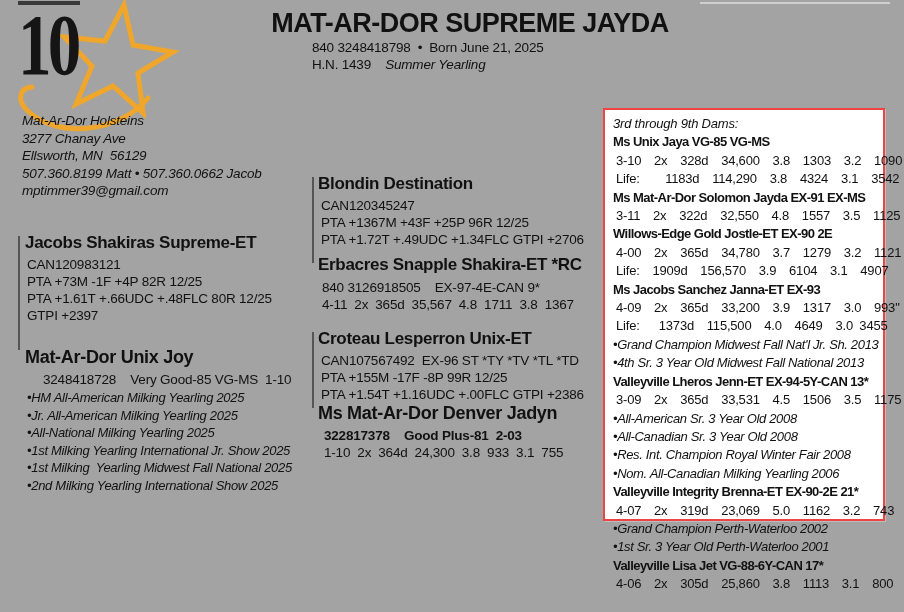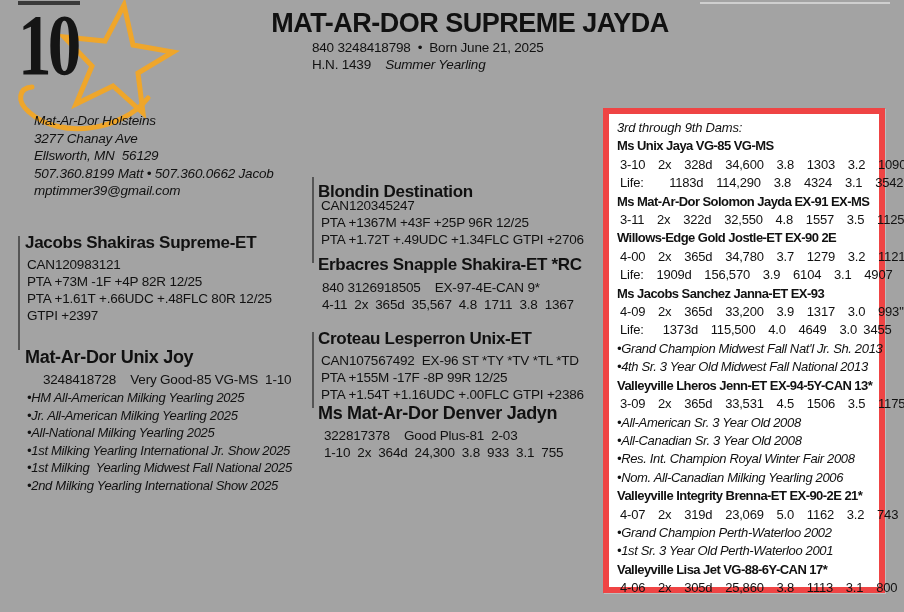--- a/index.html
+++ b/index.html
@@ -25,37 +25,37 @@
   
   #page-header { left:180px; top:8px; width:580px; text-align:center; }
   #title { font-size:27px; font-weight:bold; letter-spacing:-0.5px; white-space:pre; }
   .hdr-sub { position:absolute; left:312px; white-space:pre; font-size:13.5px; letter-spacing:-0.2px; }
   #hdr-id   { top:40px; }
   #hdr-hn   { top:57px; }
   #hdr-hn .note { font-style:italic; }
 
   
   #contact { left:22px; top:112px; }
-  #contact div { white-space:pre; font-style:italic; font-size:13.5px; line-height:17.6px; letter-spacing:-0.2px;margin-left:12px; }
+  #contact div { white-space:pre; font-style:italic; font-size:13.5px; line-height:17.6px; letter-spacing:-0.2px; }
 
   
   .vrule { width:2px; background:#555; }
   #rule-sire     { left:18px;  top:236px; height:114px; }
   #rule-sire-mid { left:312px; top:177px; height:86px;  }
   #rule-dam-mid  { left:312px; top:332px; height:76px;  }
 
   .ped-name  { white-space:pre; font-weight:bold; font-size:17px; letter-spacing:-0.3px; }
   .ped-name.lg { font-size:18px; }
   .ped-line  { white-space:pre; font-size:13.5px; line-height:17.4px; letter-spacing:-0.2px; }
   .bullets div { white-space:pre; font-style:italic; font-size:13px; line-height:17.6px; letter-spacing:-0.3px; }
 
   
   #dams-box {
-    left:603px; top:108px; width:282px; height:485px;
-    border:6px solid #ef4444; background:#fff; padding:5px 0 0 8px; box-sizing:border-box;
+    left:603px; top:108px; width:282px; height:413px;
+    border:2px solid #ef4444; background:#fff; padding:5px 0 0 8px; box-sizing:border-box;
     box-shadow:1px 1px 0 #bdbdbd;
   }
   .box-line { white-space:pre; font-size:13px; line-height:18.4px; letter-spacing:-0.2px; }
   .box-line.head-italic { font-style:italic; }
   .box-line.name   { font-weight:bold; letter-spacing:-0.55px; }
   .box-line.data   { word-spacing:3px; padding-left:3px; }
   .box-line.bullet { font-style:italic; letter-spacing:-0.35px; }
 </style>
 </head>
 <body>
@@ -100,36 +100,36 @@
   <div class="abs ped-line" style="left:30px; top:371px;margin-left:13px;">3248418728    Very Good-85 VG-MS  1-10</div>
   <div class="abs bullets" style="left:27px; top:389px;">
     <div>•HM All-American Milking Yearling 2025</div>
     <div>•Jr. All-American Milking Yearling 2025</div>
     <div>•All-National Milking Yearling 2025</div>
     <div>•1st Milking Yearling International Jr. Show 2025</div>
     <div>•1st Milking  Yearling Midwest Fall National 2025</div>
     <div>•2nd Milking Yearling International Show 2025</div>
   </div>
 
-  <div class="abs ped-name" style="left:318px; top:174px;margin-top:8px;">Blondin Destination</div>
+  <div class="abs ped-name" style="left:318px; top:174px;">Blondin Destination</div>
   <div class="abs ped-line" style="left:321px; top:197px;">CAN120345247</div>
   <div class="abs ped-line" style="left:321px; top:214px;">PTA +1367M +43F +25P 96R 12/25</div>
   <div class="abs ped-line" style="left:321px; top:231px;">PTA +1.72T +.49UDC +1.34FLC GTPI +2706</div>
 
   <div class="abs ped-name" style="left:318px; top:255px;">Erbacres Snapple Shakira-ET *RC</div>
   <div class="abs ped-line" style="left:322px; top:279px;">840 3126918505    EX-97-4E-CAN 9*</div>
   <div class="abs ped-line" style="left:322px; top:296px;">4-11  2x  365d  35,567  4.8  1711  3.8  1367</div>
 
   <div class="abs ped-name" style="left:318px; top:329px;">Croteau Lesperron Unix-ET</div>
   <div class="abs ped-line" style="left:321px; top:352px;">CAN107567492  EX-96 ST *TY *TV *TL *TD</div>
   <div class="abs ped-line" style="left:321px; top:369px;">PTA +155M -17F -8P 99R 12/25</div>
   <div class="abs ped-line" style="left:321px; top:386px;">PTA +1.54T +1.16UDC +.00FLC GTPI +2386</div>
 
   <div class="abs ped-name lg" style="left:318px; top:403px;">Ms Mat-Ar-Dor Denver Jadyn</div>
-  <div class="abs ped-line" style="left:324px; top:427px;">322817378    Good Plus-81  2-03</div>
+  <div class="abs ped-line" style="left:324px; top:427px;font-weight:bold;">322817378    Good Plus-81  2-03</div>
   <div class="abs ped-line" style="left:324px; top:444px;">1-10  2x  364d  24,300  3.8  933  3.1  755</div>
 
   <div id="dams-box" class="abs">
     <div class="box-line head-italic">3rd through 9th Dams:</div>
     <div class="box-line name">Ms Unix Jaya VG-85 VG-MS</div>
     <div class="box-line data">3-10  2x  328d  34,600  3.8  1303  3.2  1090</div>
     <div class="box-line data">Life:    1183d  114,290  3.8  4324  3.1  3542</div>
     <div class="box-line name">Ms Mat-Ar-Dor Solomon Jayda EX-91 EX-MS</div>
     <div class="box-line data">3-11  2x  322d  32,550  4.8  1557  3.5  1125</div>
     <div class="box-line name">Willows-Edge Gold Jostle-ET EX-90 2E</div>

